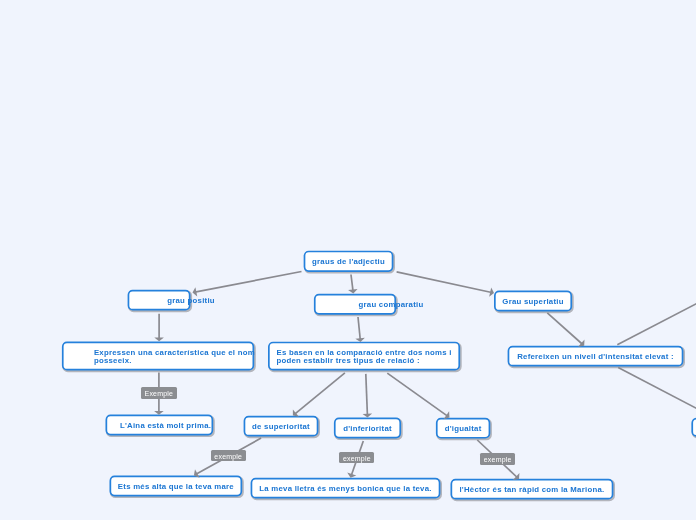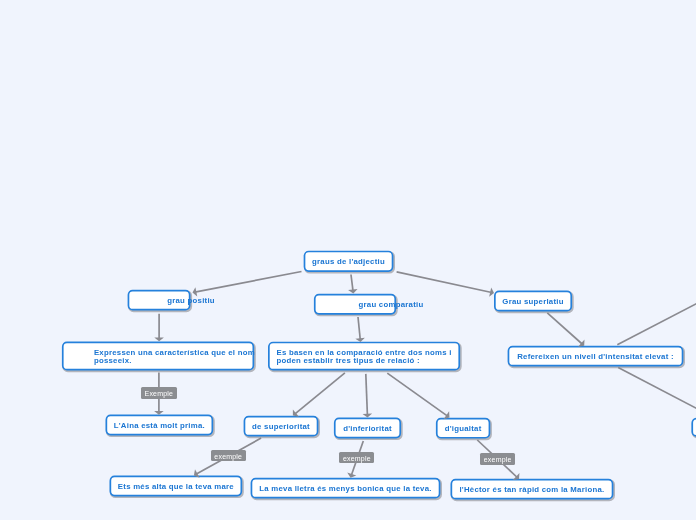--- a/index.html
+++ b/index.html
@@ -172,21 +172,21 @@
       </div>
       <div class="node left" style="left: 268px; top: 341.65px; width: 192.1px; height: 28.85px;">
         <span>
           <b style="display: block; font-weight: bold;">Es basen en la comparació entre dos noms i</b>
           <b style="display: block; font-weight: bold;">poden establir tres tipus de relació :</b>
         </span>
       </div>
       <div class="node" style="left: 507.6px; top: 345.7px; width: 175.8px; height: 20.8px;">
         <span>Refereixen un nivell d'intensitat elevat :</span>
       </div>
-      <div class="node" style="left: 105.5px; top: 414.6px; width: 107.7px; height: 20.8px;">
+      <div class="node" style="left: 105.5px; top: 414.6px; width: 107.7px; height: 20.8px; justify-content: flex-end;">
         <span>L'Aina està molt prima.</span>
       </div>
       <div class="node" style="left: 243.6px; top: 415.75px; width: 74.8px; height: 20.8px;">
         <span>de superioritat</span>
       </div>
       <div class="node" style="left: 333.9px; top: 417.6px; width: 67.2px; height: 20.8px;">
         <span>d'inferioritat</span>
       </div>
       <div class="node" style="left: 435.9px; top: 417.8px; width: 54.4px; height: 20.8px;">
         <span>d'igualtat</span>

